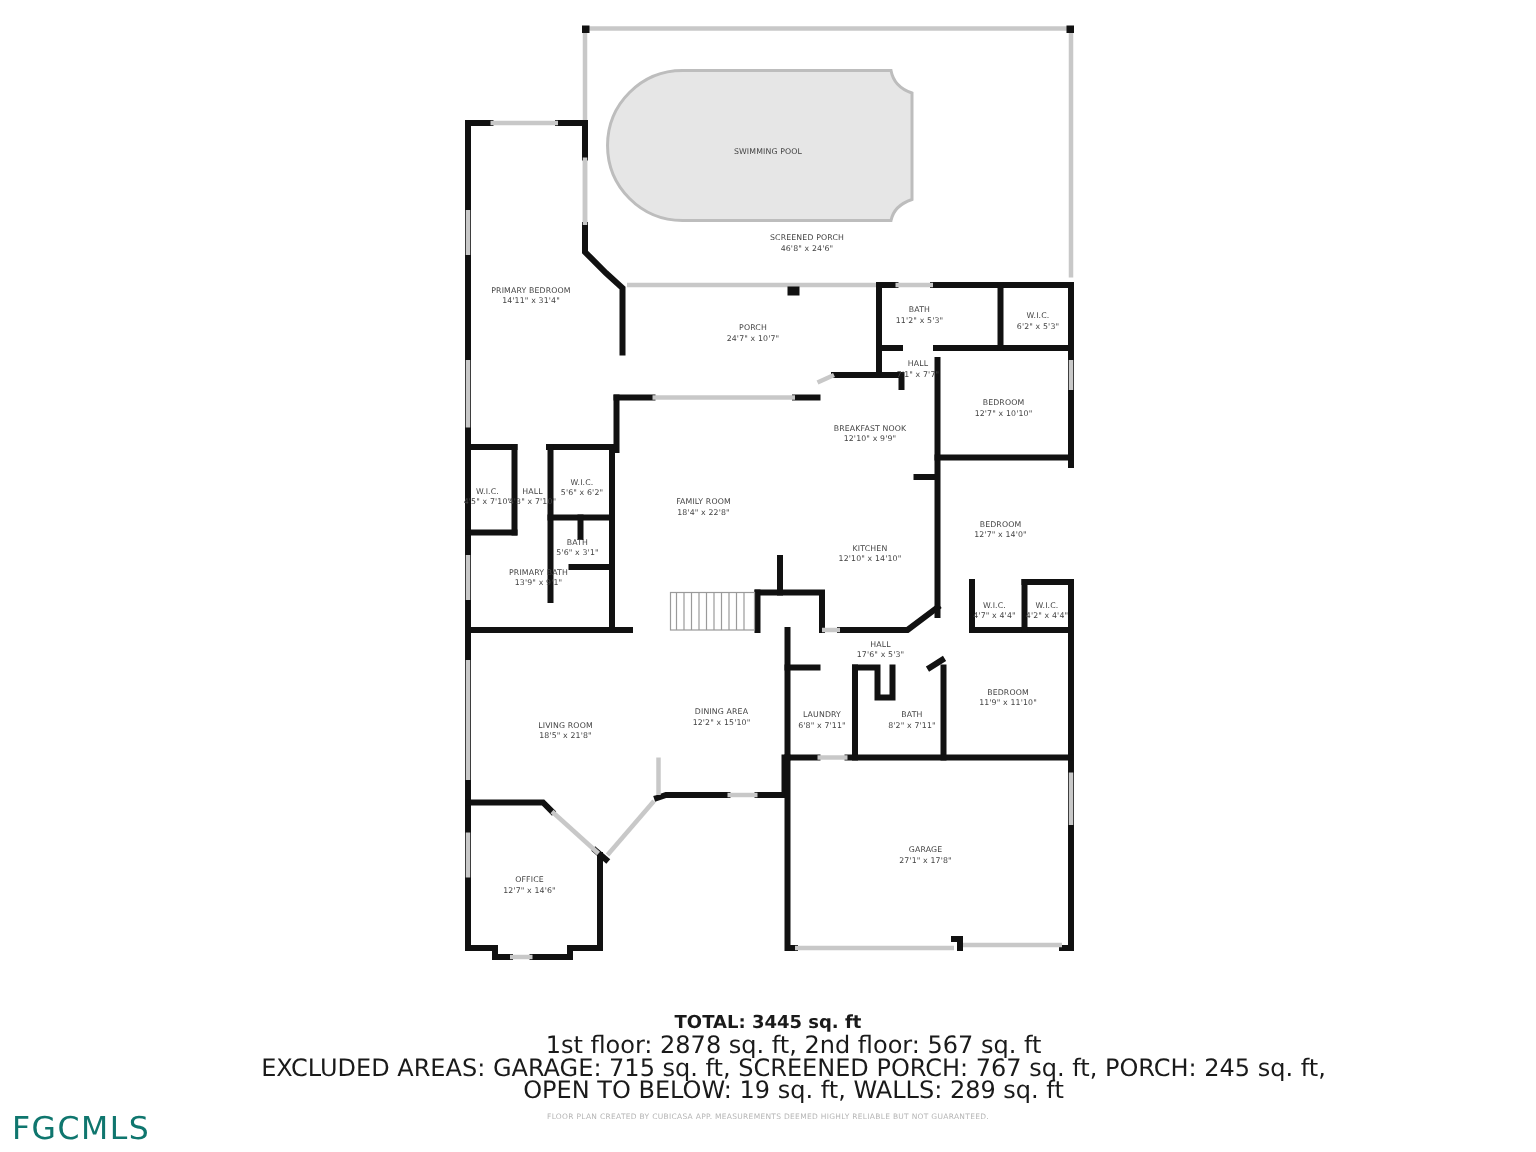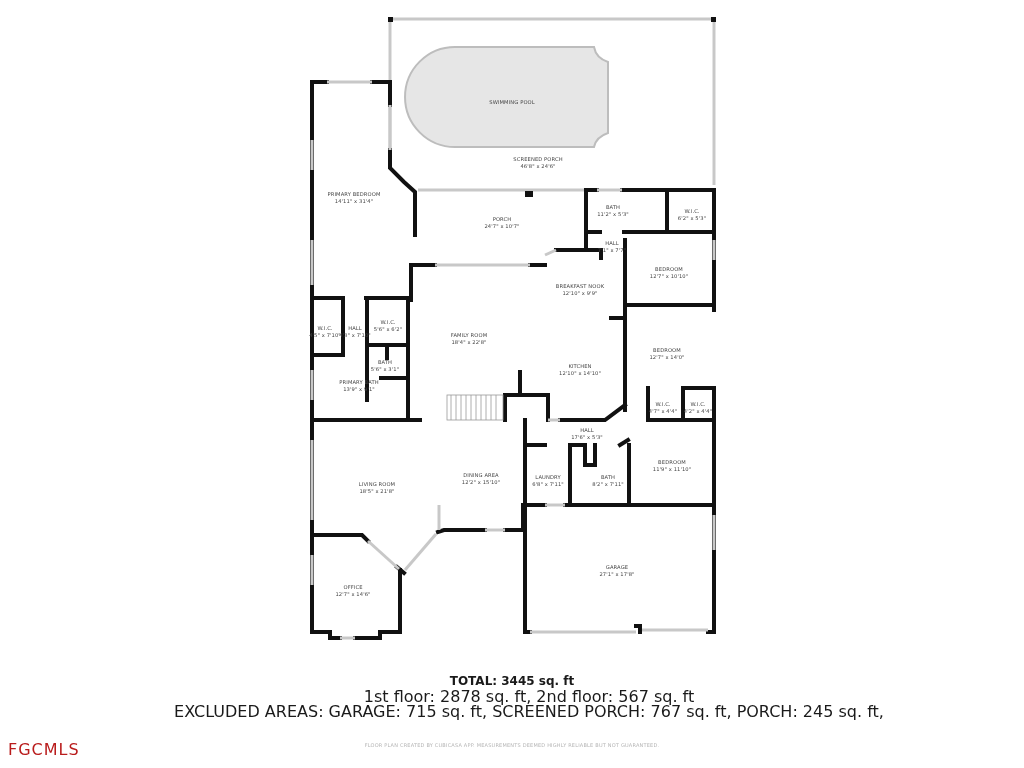--- a/index.html
+++ b/index.html
@@ -5,21 +5,21 @@
   html, body { margin:0; padding:0; background:#ffffff; }
   body { width:1024px; height:768px; position:relative; overflow:hidden; font-family:"DejaVu Sans", sans-serif; }
   #plan { position:absolute; left:0; top:0; width:1024px; height:660px; }
   .room-label { position:absolute; transform:translate(-50%,-50%); text-align:center; color:#444; font-size:5.2px; line-height:7px; white-space:nowrap; letter-spacing:0.1px; }
   .room-label .nm { display:block; text-transform:uppercase; }
   .room-label .dim { display:block; }
   #summary { position:absolute; left:0; top:674px; width:1024px; text-align:center; color:#1a1a1a; }
   #summary .total { font-size:12px; font-weight:bold; line-height:15px; }
   #summary .line { font-size:16px; line-height:15px;margin-left:34px; }
   #disclaimer { position:absolute; left:0; top:742px; width:1024px; text-align:center; font-size:5px; color:#b5b5b5; letter-spacing:0.2px; }
-  #logo { position:absolute; left:8px; top:740px; font-size:16px; color:#b91c1c; letter-spacing:1px; font-family:"DejaVu Sans", sans-serif; }
+  #logo { position:absolute; left:8px; top:740px; font-size:21px; color:#0f766e; letter-spacing:1px; font-family:"DejaVu Sans", sans-serif; }
 </style>
 </head>
 <body>
 
 <div id="plan">
   <svg width="1024" height="660" viewBox="0 0 1024 660">
 
     <g fill="none" stroke="#c8c8c8" stroke-width="3">
       <line x1="390" y1="19" x2="714" y2="19"></line>
       <line x1="714" y1="19" x2="714" y2="185"></line>
@@ -245,16 +245,17 @@
         <span class="nm">OFFICE</span>
         <span class="dim">12'7" x 14'6"</span>
       </div>
     </div>
 </div>
 
 <div id="summary">
   <div class="total">TOTAL: 3445 sq. ft</div>
   <div class="line">1st floor: 2878 sq. ft, 2nd floor: 567 sq. ft</div>
   <div class="line">EXCLUDED AREAS: GARAGE: 715 sq. ft, SCREENED PORCH: 767 sq. ft, PORCH: 245 sq. ft,</div>
+  <div class="line">OPEN TO BELOW: 19 sq. ft, WALLS: 289 sq. ft</div>
 </div>
 
 <div id="disclaimer">FLOOR PLAN CREATED BY CUBICASA APP. MEASUREMENTS DEEMED HIGHLY RELIABLE BUT NOT GUARANTEED.</div>
 <div id="logo">FGCMLS</div>
 
 </body></html>

